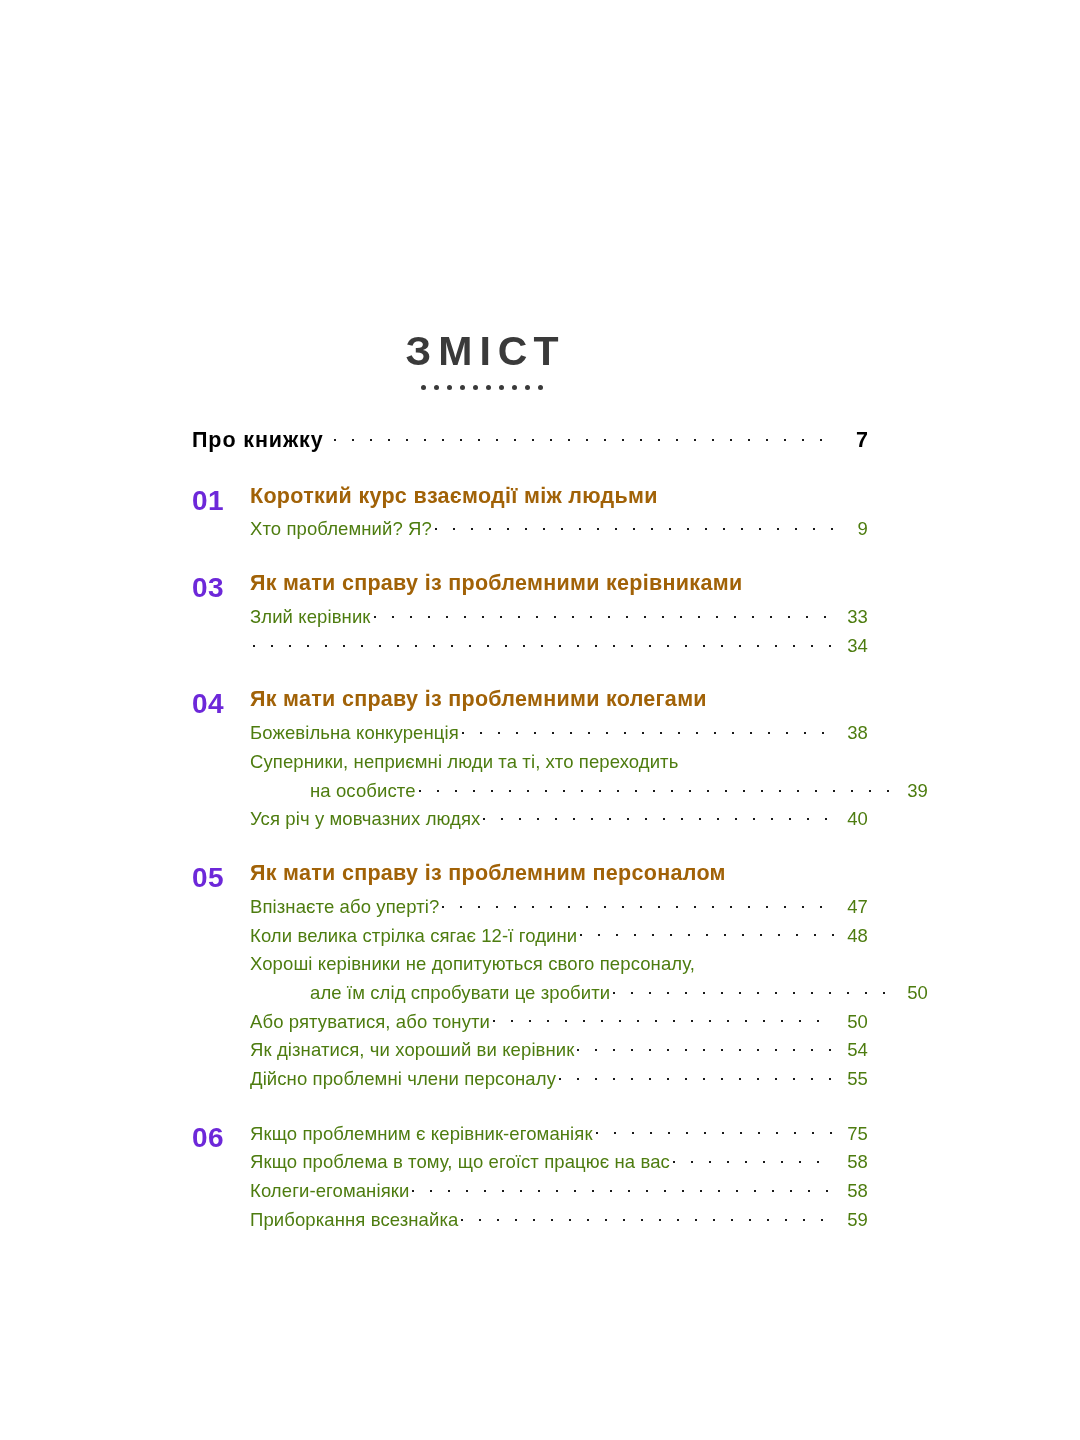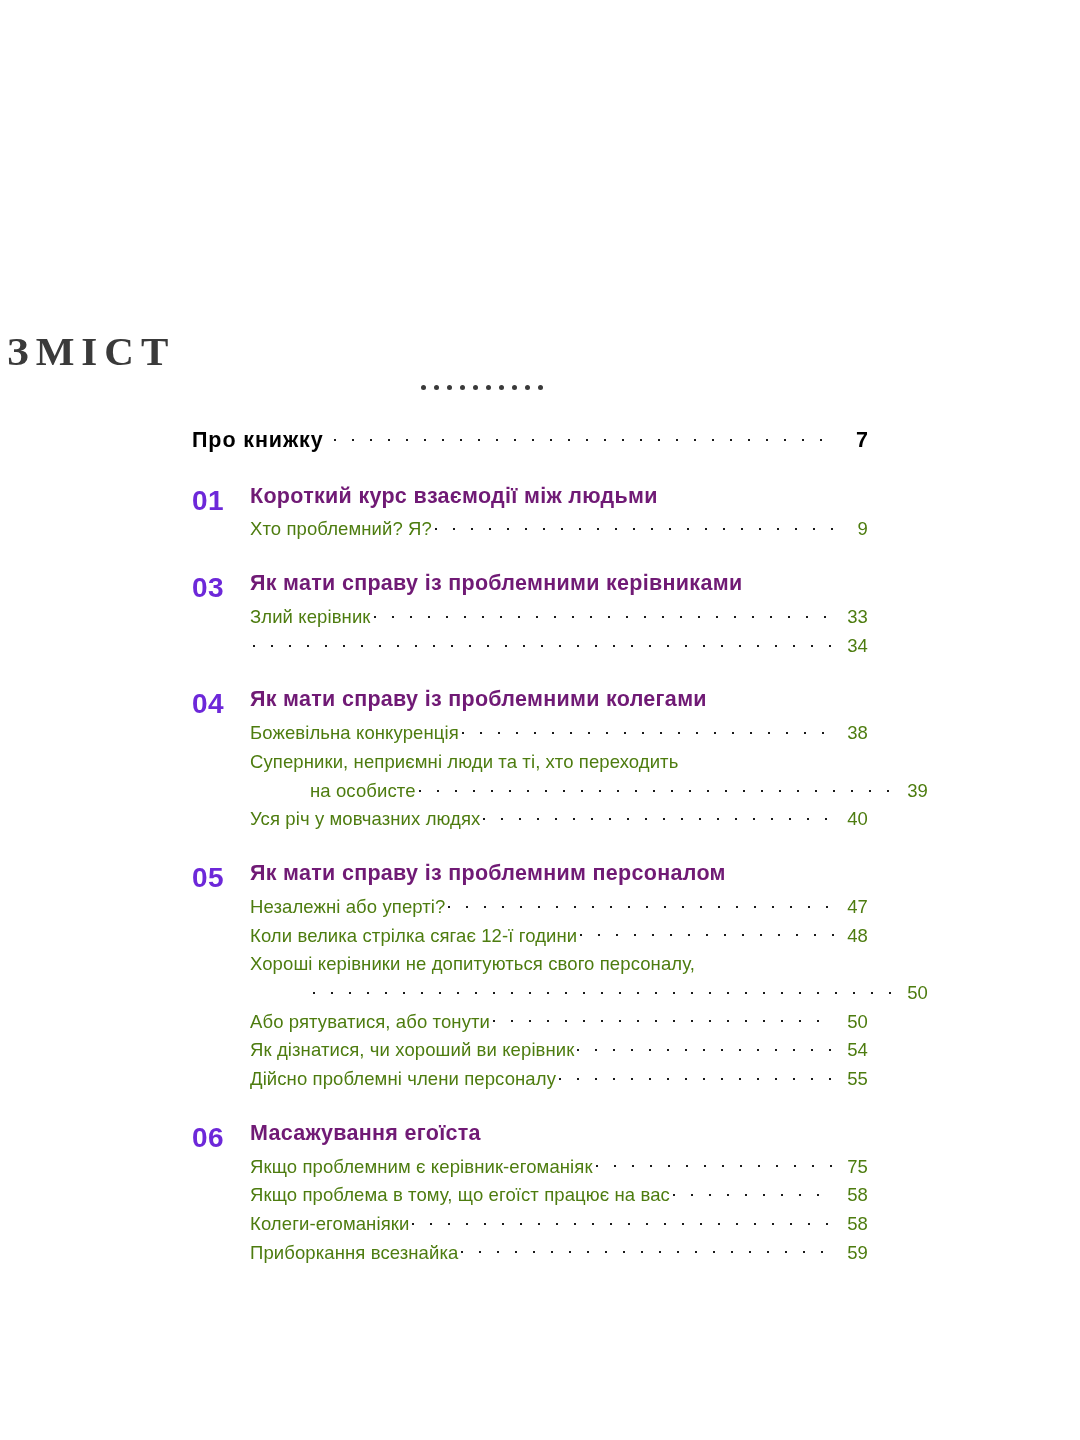--- a/index.html
+++ b/index.html
@@ -21,21 +21,21 @@
     height: 1440px;
     background: #ffffff;
   }
 
   
   .toc-header {
     position: absolute;
     left: 0;
     top: 330px;
     width: 964px;
-    font-family: Liberation Serif, serif;
+    text-align: center;
   }
   .toc-title {
     font-size: 41px;
     font-weight: bold;
     letter-spacing: 7px;
     color: #3a3a3a;
     line-height: 1.05;
     text-indent: 7px;
   }
   .title-dots {
@@ -126,21 +126,21 @@
   }
   .chapter-main {
     flex: 1 1 auto;
     min-width: 0;
   }
   .chapter-title {
     font-size: 21.5px;
     font-weight: bold;
     letter-spacing: 0.3px;
     line-height: 1.30;
-    color: #701a75;
+    color: #a16207;
     margin-bottom: 5px;
   }
 
   
   .sub {
     font-size: 18.5px;
     font-weight: normal;
     color: #4d7c0f;
     line-height: 1.55;
     letter-spacing: 0.1px;
@@ -237,32 +237,33 @@
               <span class="leader"></span>
               <span class="pageno">40</span>
             </div>
           </div>
         </div>
         <div class="chapter">
           <div class="chapter-num">05</div>
           <div class="chapter-main">
             <div class="chapter-title">Як мати справу із проблемним персоналом</div>
             <div class="row sub">
-              <span class="label">Незалежні або уперті?</span>
+              <span class="label">Впізнаєте або уперті?</span>
               <span class="leader"></span>
               <span class="pageno">47</span>
             </div>
             <div class="row sub">
               <span class="label">Коли велика стрілка сягає 12-ї години</span>
               <span class="leader"></span>
               <span class="pageno">48</span>
             </div>
             <div class="sub sub-wrap">
               <div class="first-line">Хороші керівники не допитуються свого персоналу,</div>
               <div class="row cont">
+                <span class="label">але їм слід спробувати це зробити</span>
                 <span class="leader"></span>
                 <span class="pageno">50</span>
               </div>
             </div>
             <div class="row sub">
               <span class="label">Або рятуватися, або тонути</span>
               <span class="leader"></span>
               <span class="pageno">50</span>
             </div>
             <div class="row sub">
@@ -273,21 +274,20 @@
             <div class="row sub">
               <span class="label">Дійсно проблемні члени персоналу</span>
               <span class="leader"></span>
               <span class="pageno">55</span>
             </div>
           </div>
         </div>
         <div class="chapter">
           <div class="chapter-num">06</div>
           <div class="chapter-main">
-            <div class="chapter-title">Масажування егоїста</div>
             <div class="row sub">
               <span class="label">Якщо проблемним є керівник-егоманіяк</span>
               <span class="leader"></span>
               <span class="pageno">75</span>
             </div>
             <div class="row sub">
               <span class="label">Якщо проблема в тому, що егоїст працює на вас</span>
               <span class="leader"></span>
               <span class="pageno">58</span>
             </div>

